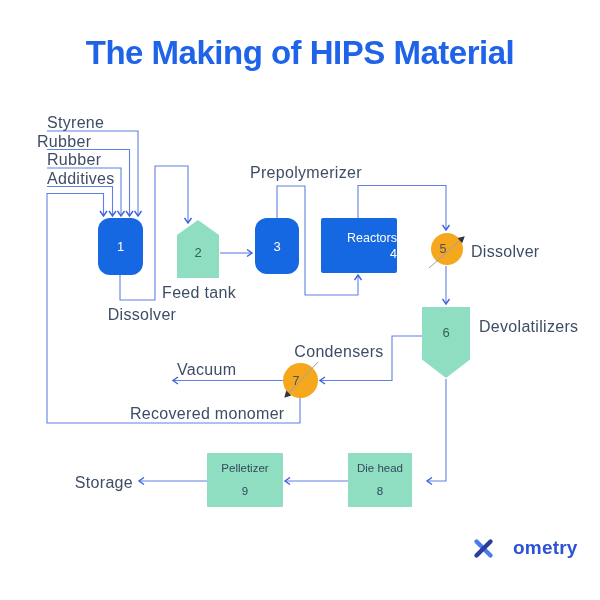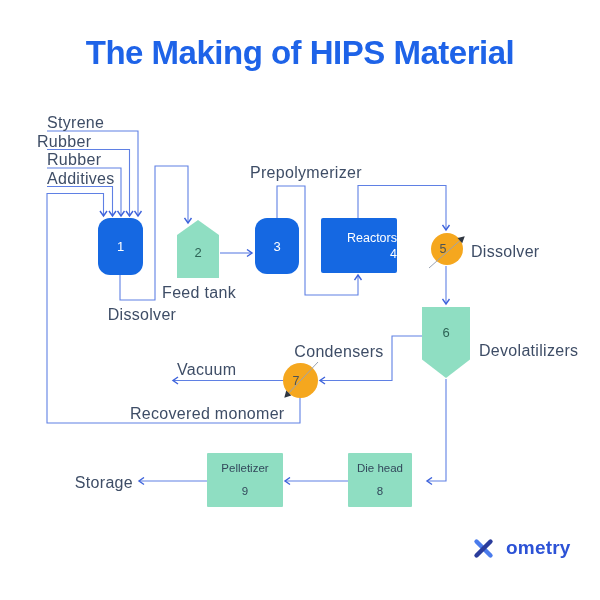--- a/index.html
+++ b/index.html
@@ -22,21 +22,21 @@
   .block-blue{background:#1568e2;color:#ffffff;border-radius:12px;}
   .rect-blue{background:#1568e2;color:#ffffff;border-radius:2px;flex-direction:column;
     line-height:16px;font-size:12.5px;align-items:flex-end;}
   .mint{background:#8fdec2;color:#2d6355;}
   .mint-rect{background:#8fdec2;color:#33495c;border-radius:1px;flex-direction:column;
     line-height:15px;font-size:11.5px;gap:8px;}
   .circle{background:#f5a71e;border-radius:50%;color:#4c5356;font-size:12.5px;}
   .pent{clip-path:polygon(50% 0,100% 26%,100% 100%,0 100%,0 26%);padding-top:6px;box-sizing:border-box;}
   .hopper{clip-path:polygon(0 0,100% 0,100% 74%,50% 100%,0 74%);padding-bottom:20px;box-sizing:border-box;}
   .logo{position:absolute;left:473px;top:537px;display:flex;align-items:center;}
-  .logo .word{font-size:19px;font-weight:700;color:#2c52d6;letter-spacing:0.2px;margin-left:12px;text-align:right;}
+  .logo .word{font-size:19px;font-weight:700;color:#2c52d6;letter-spacing:0.2px;margin-left:19px;text-align:right;}
 </style>
 </head>
 <body>
 
 <div class="canvas">
 
   <div class="title">The Making of HIPS Material</div>
 
   <svg class="layer" width="600" height="600" viewBox="0 0 600 600">
     <defs>
@@ -116,21 +116,21 @@
 
   <div class="lbl" style="left:47px;top:114px;">Styrene</div>
   <div class="lbl" style="left:37px;top:132.5px;">Rubber</div>
   <div class="lbl" style="left:47px;top:151px;">Rubber</div>
   <div class="lbl" style="left:47px;top:169.5px;">Additives</div>
 
   <div class="lbl center" style="left:142px;top:306px;">Dissolver</div>
   <div class="lbl center" style="left:199px;top:284px;">Feed tank</div>
   <div class="lbl" style="left:250px;top:164px;">Prepolymerizer</div>
   <div class="lbl" style="left:471px;top:243px;">Dissolver</div>
-  <div class="lbl" style="left:479px;top:342px;">Devolatilizers</div>
+  <div class="lbl" style="left:479px;top:318px;">Devolatilizers</div>
   <div class="lbl center" style="left:299px;top:343px;margin-left:40px;">Condensers</div>
 
   <div class="lbl" style="left:177px;top:361px;">Vacuum</div>
   <div class="lbl" style="left:130px;top:405px;">Recovered monomer</div>
   <div class="lbl" style="right:467px;top:474px;">Storage</div>
 
   <div class="logo">
     <svg width="21" height="21" viewBox="0 0 24 24">
       <path d="M4,4 L20,20" stroke="#4a7bec" stroke-width="5" stroke-linecap="round" fill="none"></path>
       <path d="M20,4 L4,20" stroke="#2b3c9c" stroke-width="5" stroke-linecap="round" fill="none"></path>

